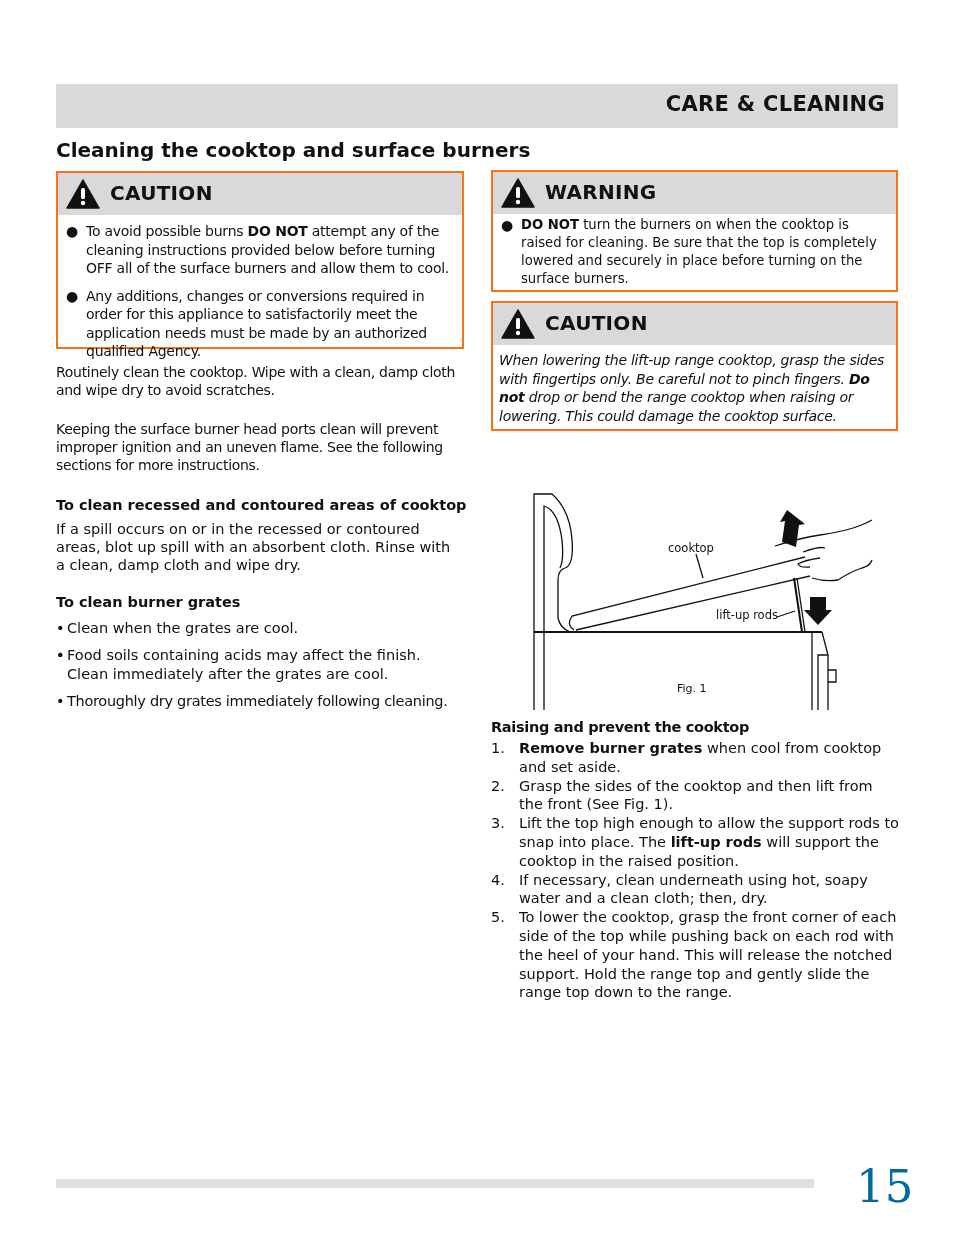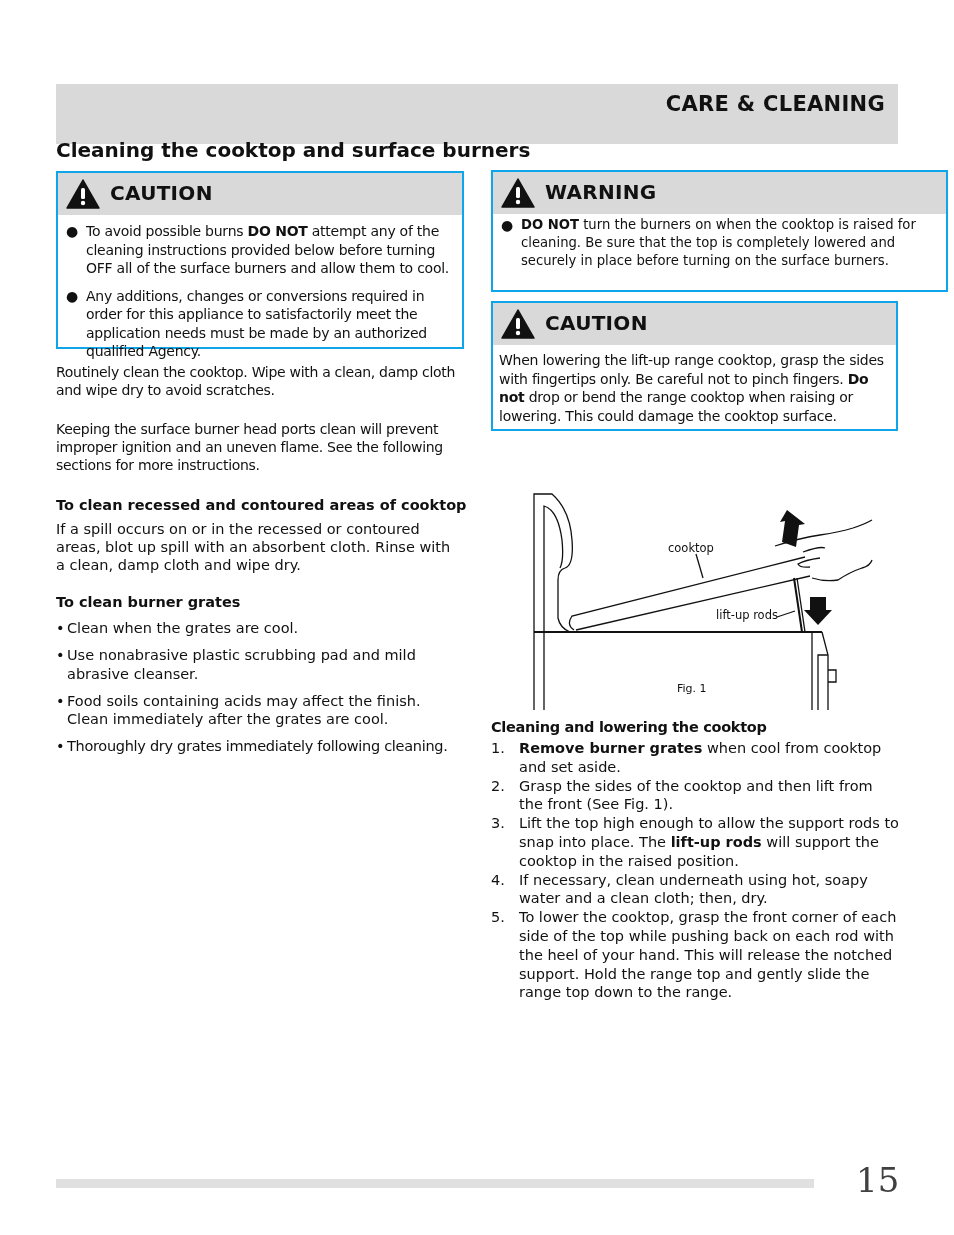--- a/index.html
+++ b/index.html
@@ -1,24 +1,24 @@
 <!DOCTYPE html>
 <html><head>
 <meta charset="utf-8">
 <style>
   * { box-sizing: border-box; margin: 0; padding: 0; }
   html, body { width: 954px; height: 1235px; background: #ffffff; }
   body { position: relative; font-family: "DejaVu Sans", sans-serif; color: #111; overflow: hidden; }
 
-  .header-bar { position: absolute; left: 56px; top: 84px; width: 842px; height: 60px; background: #d9d9d9; }
+  .header-bar { position: absolute; left: 56px; top: 84px; width: 842px; height: 44px; background: #d9d9d9; }
   .header-title { position: absolute; right: 13px; top: 8px; font-size: 21px; font-weight: bold; letter-spacing: 0.3px; color: #111; }
 
   .section-title { position: absolute; left: 56px; top: 138px; font-size: 20px; font-weight: bold; }
 
-  .box { position: absolute; border: 2px solid #0ea5e9; background: #fff; }
+  .box { position: absolute; border: 2px solid #f97316; background: #fff; }
   .box-head { background: #d9d9d9; height: 42px; position: relative; }
   .box-head .icon { position: absolute; left: 8px; top: 6px; width: 34px; height: 30px; }
   .box-head .label { position: absolute; left: 52px; top: 8px; font-size: 20px; font-weight: bold; letter-spacing: 0.3px; }
   .box-body { padding: 6px 6px 6px 6px; font-size: 14px; line-height: 18.5px; }
 
   .bullet { position: relative; padding-left: 22px; margin-bottom: 9px; }
   .bullet:last-child { margin-bottom: 0; }
   .bullet .dot { position: absolute; left: 2px; top: 0; font-size: 14px; }
 
   .para { position: absolute; left: 56px; width: 400px; font-size: 14px; line-height: 18px; letter-spacing: -0.3px; }
@@ -29,21 +29,21 @@
 
   .figure { position: absolute; left: 520px; top: 480px; width: 370px; height: 230px; }
   .fig-label { position: absolute; font-size: 11.5px; }
 
   .steps-head { position: absolute; left: 491px; top: 719px; font-size: 14.5px; font-weight: bold; letter-spacing: -0.3px; }
   .steps { position: absolute; left: 491px; top: 739px; width: 410px; font-size: 14.5px; line-height: 18.8px; }
   .step { position: relative; padding-left: 28px; }
   .step .num { position: absolute; left: 0; top: 0; }
 
   .footer-bar { position: absolute; left: 56px; top: 1179px; width: 758px; height: 9px; background: #e0e0e0; }
-  .page-num { position: absolute; left: 856px; top: 1160px; font-family: "DejaVu Serif", serif; font-size: 34px; color: #404040; }
+  .page-num { position: absolute; left: 856px; top: 1160px; font-family: "DejaVu Serif", serif; font-size: 45px; color: #0369a1; }
   b { font-weight: bold; }
 </style>
 </head>
 <body>
 
 <div class="header-bar">
   <span class="header-title">CARE &amp; CLEANING</span>
 </div>
 
 <div class="section-title">Cleaning the cooktop and surface burners</div>
@@ -62,21 +62,21 @@
       <span class="dot">●</span>
       <span>To avoid possible burns </span><b>DO NOT</b><span> attempt any of the cleaning instructions provided below before turning OFF all of the surface burners and allow them to cool.</span>
     </div>
     <div class="bullet">
       <span class="dot">●</span>
       <span>Any additions, changes or conversions required in order for this appliance to satisfactorily meet the application needs must be made by an authorized qualified Agency.</span>
     </div>
   </div>
 </div>
 
-<div class="box" style="left:491px; top:170px; width:457px; height:122px;">
+<div class="box" style="left:491px; top:170px; width:407px; height:122px;">
   <div class="box-head">
     <svg class="icon" viewBox="0 0 34 30">
       <path d="M17 1 L33 29 L1 29 Z" fill="#111" stroke="#111" stroke-width="1.5" stroke-linejoin="round"></path>
       <rect x="15" y="9" width="4" height="11" rx="1.5" fill="#fff"></rect>
       <circle cx="17" cy="24" r="2.2" fill="#fff"></circle>
     </svg>
     <span class="label">WARNING</span>
   </div>
   <div class="box-body" style="font-size:13.2px; line-height:18px; padding-top:2px;">
     <div class="bullet">
@@ -88,35 +88,35 @@
 
 <div class="box" style="left:491px; top:301px; width:407px; height:130px;">
   <div class="box-head">
     <svg class="icon" viewBox="0 0 34 30">
       <path d="M17 1 L33 29 L1 29 Z" fill="#111" stroke="#111" stroke-width="1.5" stroke-linejoin="round"></path>
       <rect x="15" y="9" width="4" height="11" rx="1.5" fill="#fff"></rect>
       <circle cx="17" cy="24" r="2.2" fill="#fff"></circle>
     </svg>
     <span class="label">CAUTION</span>
   </div>
-  <div class="box-body" style="letter-spacing:-0.25px;">
+  <div class="box-body" style="letter-spacing:-0.25px;font-style:italic;">
     <span>When lowering the lift-up range cooktop, grasp the sides with fingertips only. Be careful not to pinch fingers. </span><b>Do not</b><span> drop or bend the range cooktop when raising or lowering. This could damage the cooktop surface.</span>
   </div>
 </div>
 
 <div class="para" style="top:363px;">Routinely clean the cooktop. Wipe with a clean, damp cloth and wipe dry to avoid scratches.</div>
 <div class="para" style="top:420px;">Keeping the surface burner head ports clean will prevent improper ignition and an uneven flame. See the following sections for more instructions.</div>
 
 <div class="sub-head" style="top:497px;">To clean recessed and contoured areas of cooktop</div>
 <div class="para" style="top:520px; letter-spacing:0; font-size:14.5px; width:405px;">If a spill occurs on or in the recessed or contoured areas, blot up spill with an absorbent cloth. Rinse with a clean, damp cloth and wipe dry.</div>
 
 <div class="sub-head" style="top:594px;">To clean burner grates</div>
 <div class="grate-list">
   <div class="grate-item"><span class="g-dot">•</span><span>Clean when the grates are cool.</span></div>
-  <div class="grate-item"><span class="g-dot">•</span><span>Use nonabrasive plastic scrubbing pad and mild abrasive cleanser.</span></div>
+  <div class="grate-item"><span class="g-dot">•</span></div>
   <div class="grate-item"><span class="g-dot">•</span><span>Food soils containing acids may affect the finish. Clean immediately after the grates are cool.</span></div>
   <div class="grate-item" style="letter-spacing:-0.3px;"><span class="g-dot">•</span><span>Thoroughly dry grates immediately following cleaning.</span></div>
 </div>
 
 <div class="figure">
   <svg width="370" height="230" viewBox="0 0 370 230">
     <g fill="none" stroke="#111" stroke-width="1.3">
 
       <path d="M14 230 L14 14 L32 14 Q50 30 52 60 Q54 85 45 88 Q38 90 38 100 L38 138 Q40 148 50 152"></path>
       <path d="M24 230 L24 26 Q38 30 42 60 Q44 80 40 88"></path>
@@ -142,21 +142,21 @@
 
     <path d="M262 62 L265 41 L260 42 L267 30 L285 44 L279 45 L276 67 Z" fill="#111"></path>
 
     <path d="M290 117 L306 117 L306 130 L312 130 L298 145 L284 130 L290 130 Z" fill="#111"></path>
   </svg>
   <span class="fig-label" style="left:148px; top:61px;">cooktop</span>
   <span class="fig-label" style="left:196px; top:128px;">lift-up rods</span>
   <span class="fig-label" style="left:157px; top:202px; font-size:11px;">Fig. 1</span>
 </div>
 
-<div class="steps-head">Cleaning and lowering the cooktop</div>
+<div class="steps-head">Raising and prevent the cooktop</div>
 <div class="steps">
   <div class="step"><span class="num">1.</span><b>Remove burner grates</b><span> when cool from cooktop and set aside.</span></div>
   <div class="step"><span class="num">2.</span><span>Grasp the sides of the cooktop and then lift from the front (See Fig. 1).</span></div>
   <div class="step"><span class="num">3.</span><span>Lift the top high enough to allow the support rods to snap into place. The </span><b>lift-up rods</b><span> will support the cooktop in the raised position.</span></div>
   <div class="step"><span class="num">4.</span><span>If necessary, clean underneath using hot, soapy water and a clean cloth; then, dry.</span></div>
   <div class="step"><span class="num">5.</span><span>To lower the cooktop, grasp the front corner of each side of the top while pushing back on each rod with the heel of your hand. This will release the notched support. Hold the range top and gently slide the range top down to the range.</span></div>
 </div>
 
 <div class="footer-bar"></div>
 <div class="page-num">15</div>

